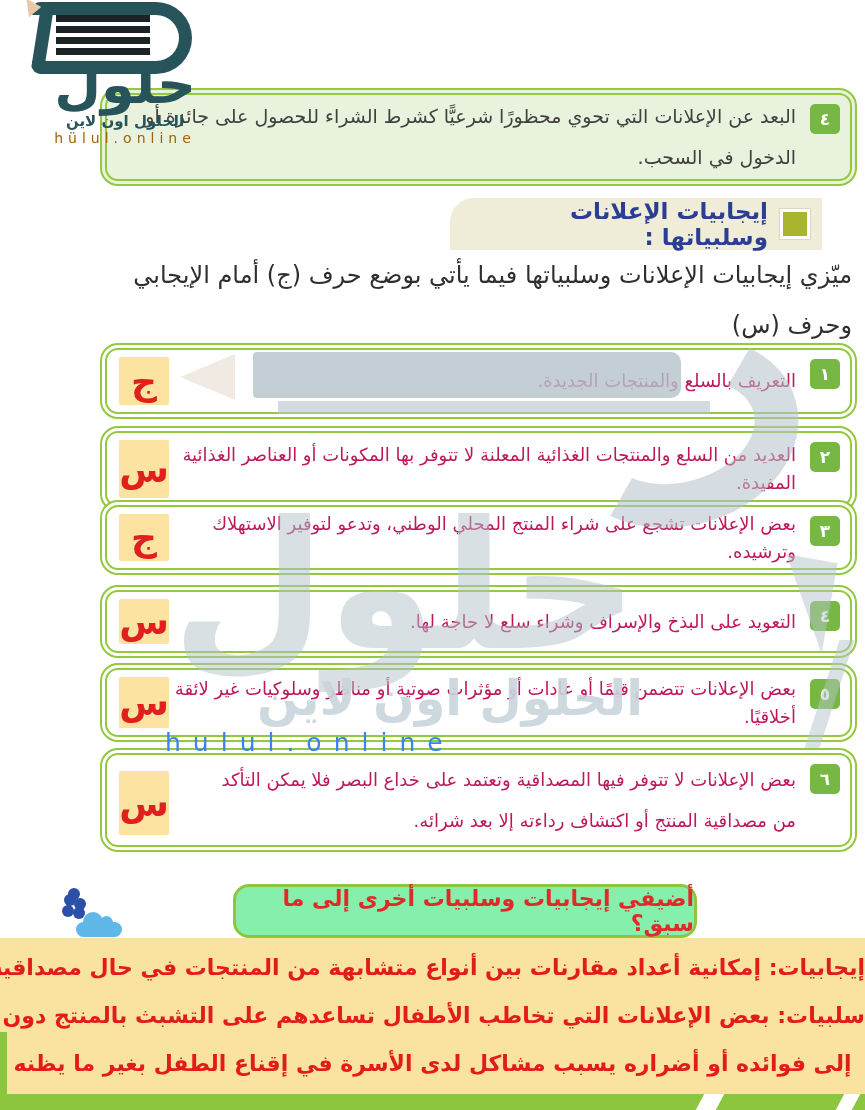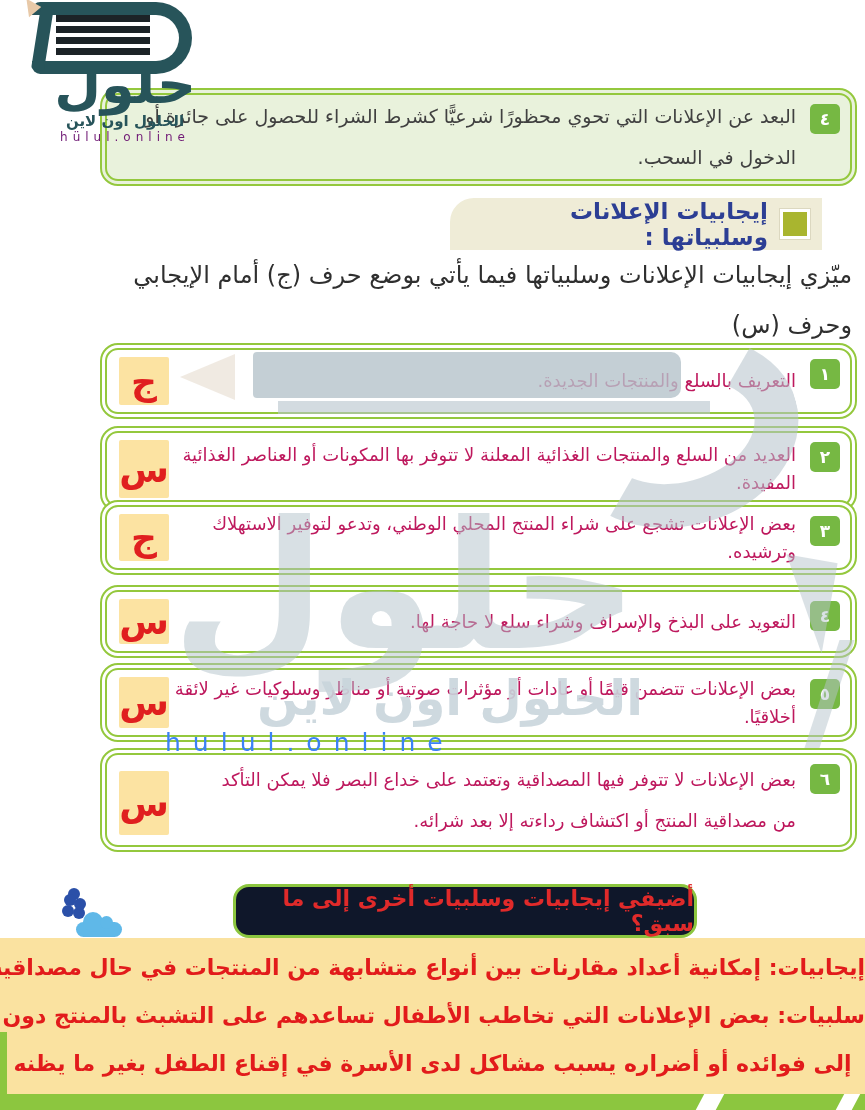--- a/index.html
+++ b/index.html
@@ -14,21 +14,21 @@
   .logo-book::after{content:'';position:absolute;left:4px;top:4px;width:13px;height:64px;
         background:#27545a;transform:rotate(9deg);border-radius:3px;}
   .stripe{position:absolute;left:24px;height:7px;background:#1c2327;width:94px;}
   .pencil-tip{position:absolute;left:-10px;top:-4px;width:0;height:0;
         border-bottom:16px solid #e8c9a8;border-left:10px solid transparent;
         border-right:6px solid transparent;transform:rotate(-40deg);}
   .logo-word{color:#27545a;font-size:54px;font-weight:bold;margin-top:-16px;text-align:center;
         direction:rtl;line-height:1;}
   .logo-ar{color:#27545a;font-size:15px;font-weight:bold;direction:rtl;text-align:center;
         margin-top:0;letter-spacing:1px;}
-  .logo-en{color:#701a75;font-size:12px;letter-spacing:5px;text-align:center;}
+  .logo-en{color:#a16207;font-size:14px;letter-spacing:5px;text-align:center;}
 
   
   .wm{position:absolute;inset:0;z-index:3;pointer-events:none;}
   .wm-pencil{position:absolute;left:180px;top:354px;width:0;height:0;
         border-right:55px solid #efe9e0;border-top:23px solid transparent;
         border-bottom:23px solid transparent;opacity:.95;}
   .wm-bar1{position:absolute;left:253px;top:352px;width:428px;height:46px;background:#b5c3cb;
         opacity:.8;border-radius:4px 10px 10px 4px;}
   .wm-bar2{position:absolute;left:278px;top:401px;width:432px;height:13px;background:#b5c3cb;opacity:.6;}
   .wm-ring{position:absolute;left:560px;top:338px;width:240px;height:188px;box-sizing:border-box;
@@ -67,21 +67,21 @@
         border-radius:24px 0 0 0;direction:rtl;display:flex;align-items:center;
         padding:0 12px;box-sizing:border-box;z-index:2;}
   .olive-square{width:24px;height:24px;background:#a9b52f;border:3px solid #fff;
         box-shadow:0 0 0 1px #dcd8c0;margin-left:12px;flex:0 0 auto;}
   .section-title{color:#2c3e94;font-size:23px;font-weight:bold;}
 
   .instruction{position:absolute;left:110px;top:250px;width:742px;direction:rtl;text-align:right;
         color:#2f2f2f;font-size:24px;line-height:50px;z-index:2;}
 
   
-  .prompt-box{position:absolute;left:233px;top:884px;width:464px;height:54px;background:#0f172a;
+  .prompt-box{position:absolute;left:233px;top:884px;width:464px;height:54px;background:#86efac;
         border:3px solid #8cc63f;border-radius:16px;display:flex;align-items:center;
         justify-content:center;box-sizing:border-box;z-index:2;}
   .prompt-text{color:#e02a2a;font-weight:bold;font-size:22px;direction:rtl;}
   .answer-block{position:absolute;left:0;top:938px;width:865px;height:156px;background:#fae2a0;
         display:flex;flex-direction:column;justify-content:center;gap:6px;z-index:4;}
   .ab-line{direction:rtl;text-align:center;color:#e21b1b;font-size:22px;font-weight:bold;
         white-space:nowrap;line-height:1.9;}
 
   
   .flower{position:absolute;left:64px;top:894px;width:12px;height:12px;border-radius:50%;

